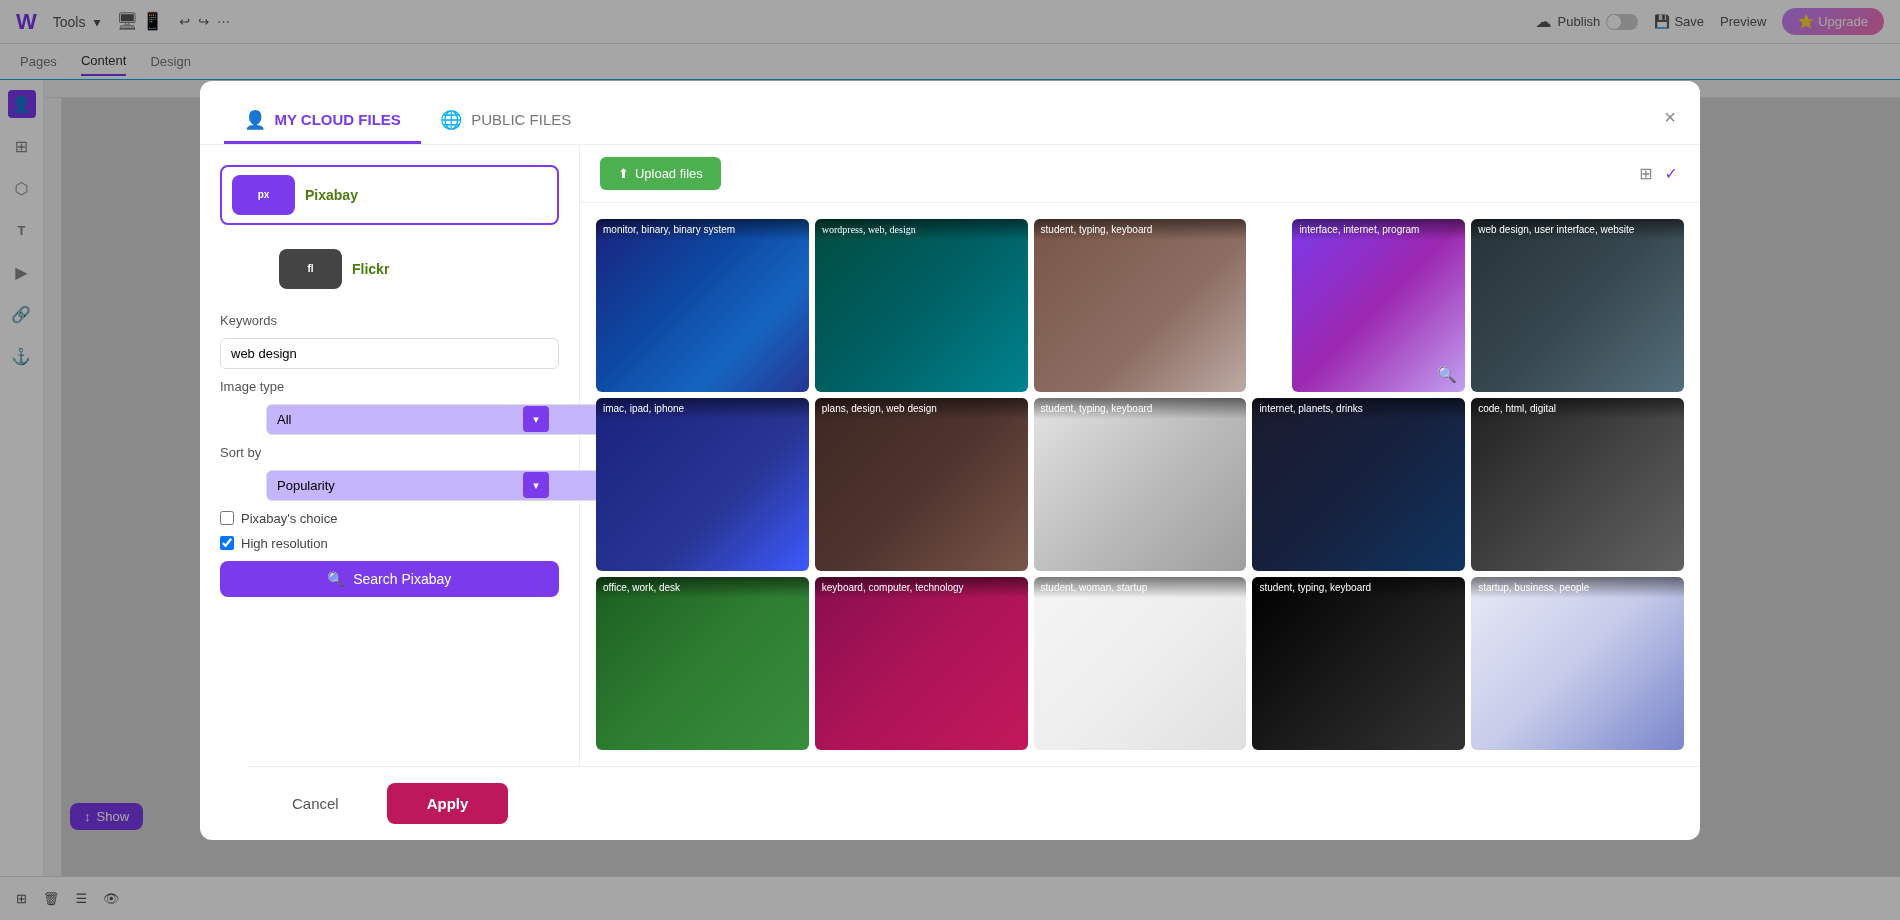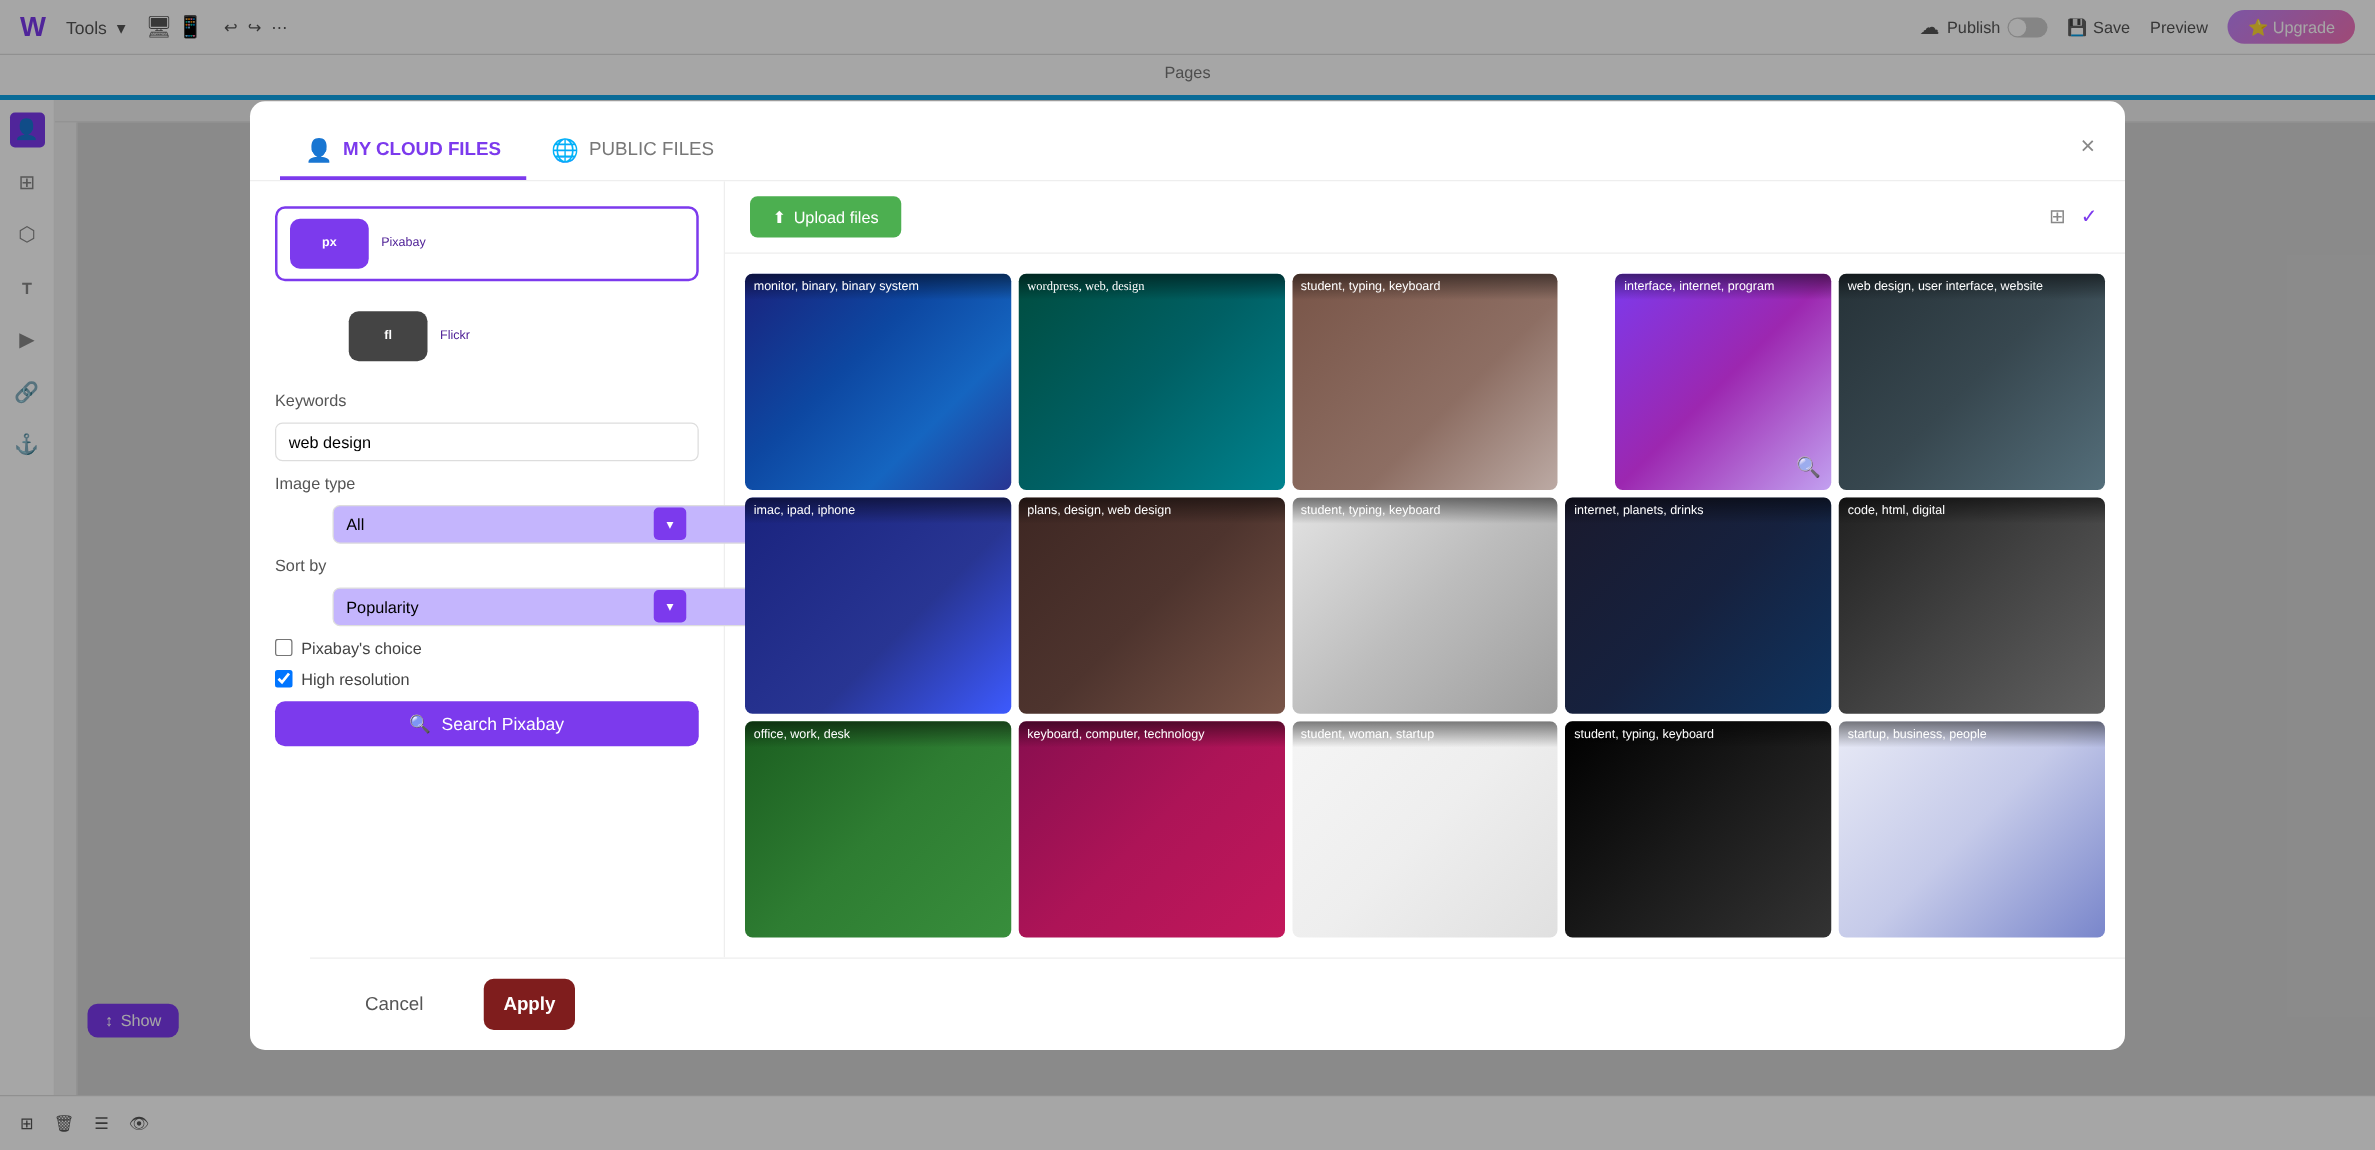--- a/index.html
+++ b/index.html
@@ -17,22 +17,21 @@
     .topbar-publish { display: flex; align-items: center; gap: 6px; font-size: 13px; color: #555; }
     .toggle-switch { width: 32px; height: 16px; background: #ccc; border-radius: 8px; position: relative; cursor: pointer; }
     .toggle-switch::after { content:''; position: absolute; width: 14px; height: 14px; background: #fff; border-radius: 50%; top: 1px; left: 1px; }
     .topbar-save { font-size: 13px; color: #555; cursor: pointer; display: flex; align-items: center; gap: 4px; }
     .topbar-preview { font-size: 13px; color: #555; cursor: pointer; }
     .topbar-upgrade { background: linear-gradient(135deg, #c084fc, #f472b6); color: #fff; border: none; border-radius: 20px; padding: 6px 16px; font-size: 13px; cursor: pointer; display: flex; align-items: center; gap: 4px; }
 
     
     .secondbar {
       height: 36px; background: #fff; display: flex; align-items: center; padding: 0 20px; gap: 24px;
-      border-bottom: 4px solid #0ea5e9;
-      flex-direction: column;
+      border-bottom: 1px solid #0ea5e9;
     }
     .secondbar-tab { font-size: 13px; color: #777; cursor: pointer; padding: 6px 0; }
     .secondbar-tab.active { color: #333; border-bottom: 2px solid #7c3aed; }
 
     
     .left-sidebar {
       position: absolute; left: 0; top: 80px; width: 44px; background: #fff;
       border-right: 1px solid #eee; height: calc(100% - 80px); display: flex; flex-direction: column; align-items: center; padding: 10px 0; gap: 14px;
     }
     .sidebar-icon { width: 28px; height: 28px; display: flex; align-items: center; justify-content: center; cursor: pointer; color: #888; font-size: 16px; border-radius: 4px; }
@@ -93,21 +92,21 @@
 
     .source-item {
       display: flex; align-items: center; gap: 10px; padding: 8px 10px; border-radius: 8px; cursor: pointer;
       border: 2px solid transparent;
     }
     .source-item.active { border: 2px solid #7c3aed; }
     .source-avatar {
       width: 63px; height: 40px; border-radius: 8px; display: flex; align-items: center; justify-content: center;
       font-size: 12px; font-weight: bold; color: #fff;
     }
-    .source-name { font-size: 10px; font-weight: 400; color: #4c1d95; }
+    .source-name { font-size: 14px; font-weight: 700; color: #4d7c0f; }
 
     .filter-section { display: flex; flex-direction: column; gap: 10px; }
     .filter-label { font-size: 13px; color: #555; font-weight: 500; }
     .filter-input {
       border: 1px solid #ddd; border-radius: 6px; padding: 7px 10px; font-size: 13px; width: 100%;
     }
     .filter-select-wrap { position: relative; }
     .filter-select {
       width: 100%; padding: 7px 10px; border: 1px solid #ddd; border-radius: 6px; font-size: 13px;
       appearance: none; background: #c4b5fd; cursor: pointer; margin-left: 46px;
@@ -176,22 +175,22 @@
     }
 
     .modal-footer {
       padding: 16px 24px; display: flex; justify-content: flex-start; gap: 28px;
       border-top: 1px solid #eee; align-items: center; margin-left: 48px;
     }
     .btn-cancel {
       background: none; border: none; font-size: 15px; color: #555; cursor: pointer; padding: 10px 20px;
     }
     .btn-apply {
-      background: #7f1d1d; color: #fff; border: none; border-radius: 8px;
-      padding: 12px 16px; font-size: 15px; cursor: pointer; font-weight: 600;
+      background: #be185d; color: #fff; border: none; border-radius: 8px;
+      padding: 12px 40px; font-size: 15px; cursor: pointer; font-weight: 600;
     }
 
     
     .show-widget {
       position: absolute; bottom: 90px; left: 70px; background: #7c3aed; color: #fff;
       border-radius: 8px; padding: 6px 14px; font-size: 13px; display: flex; align-items: center; gap: 6px; cursor: pointer;
     }
 
     
     ::-webkit-scrollbar { width: 6px; }

